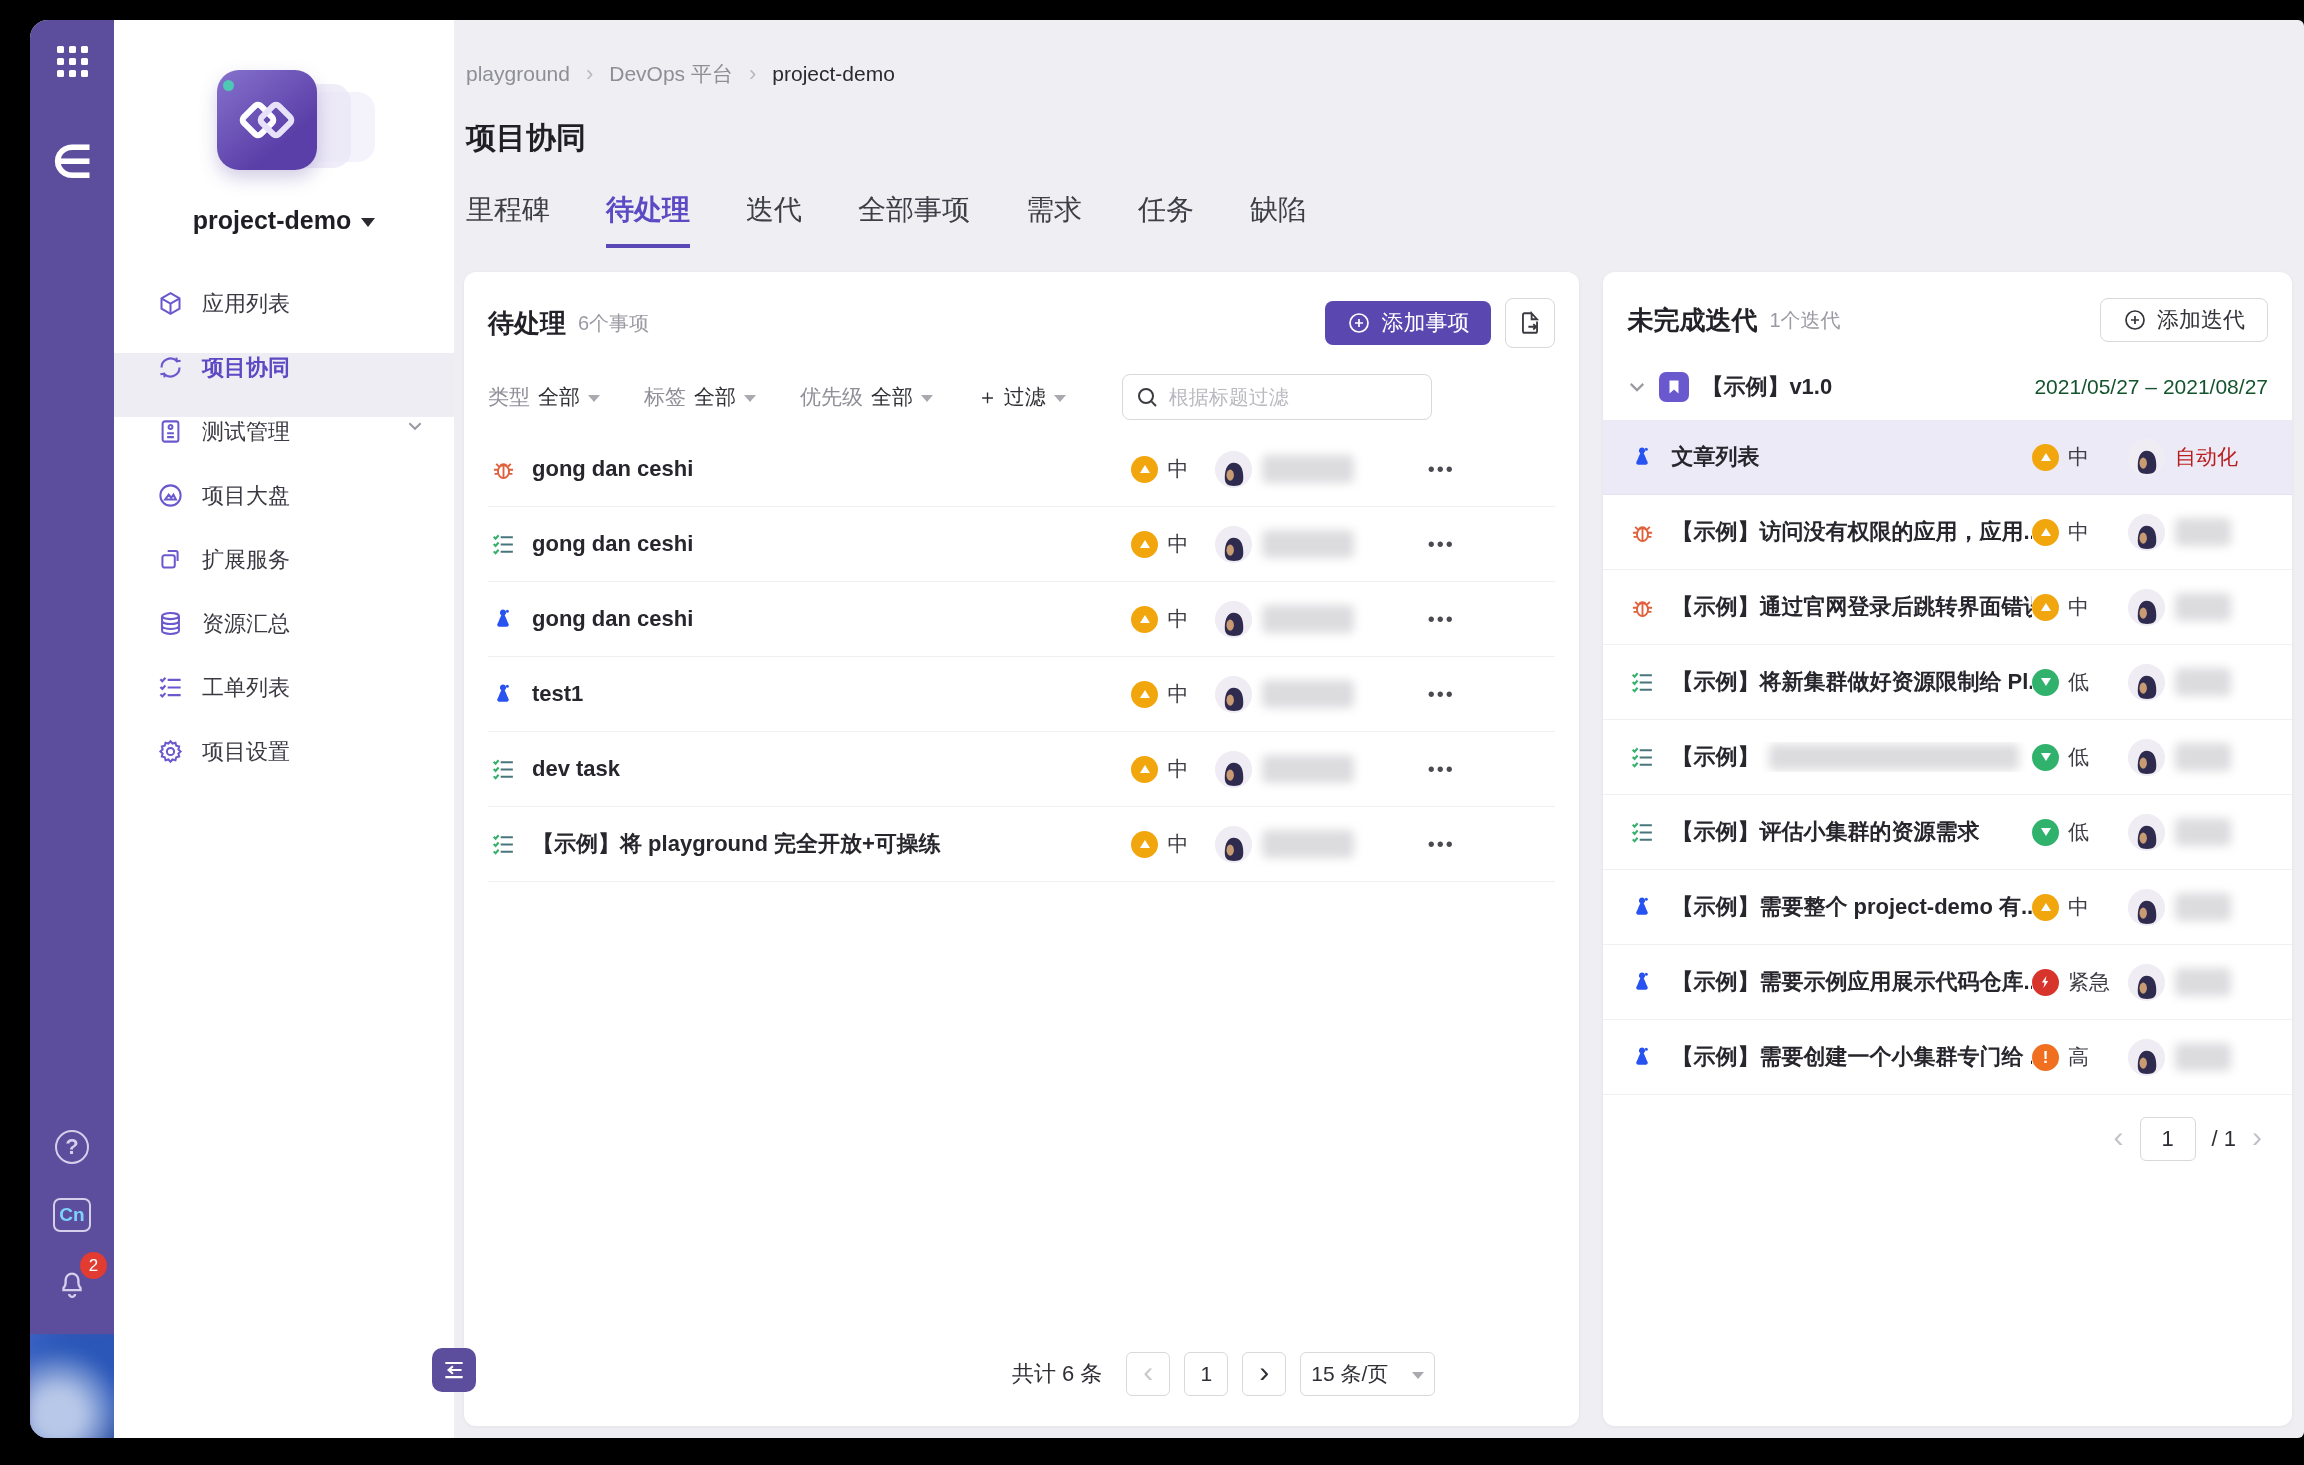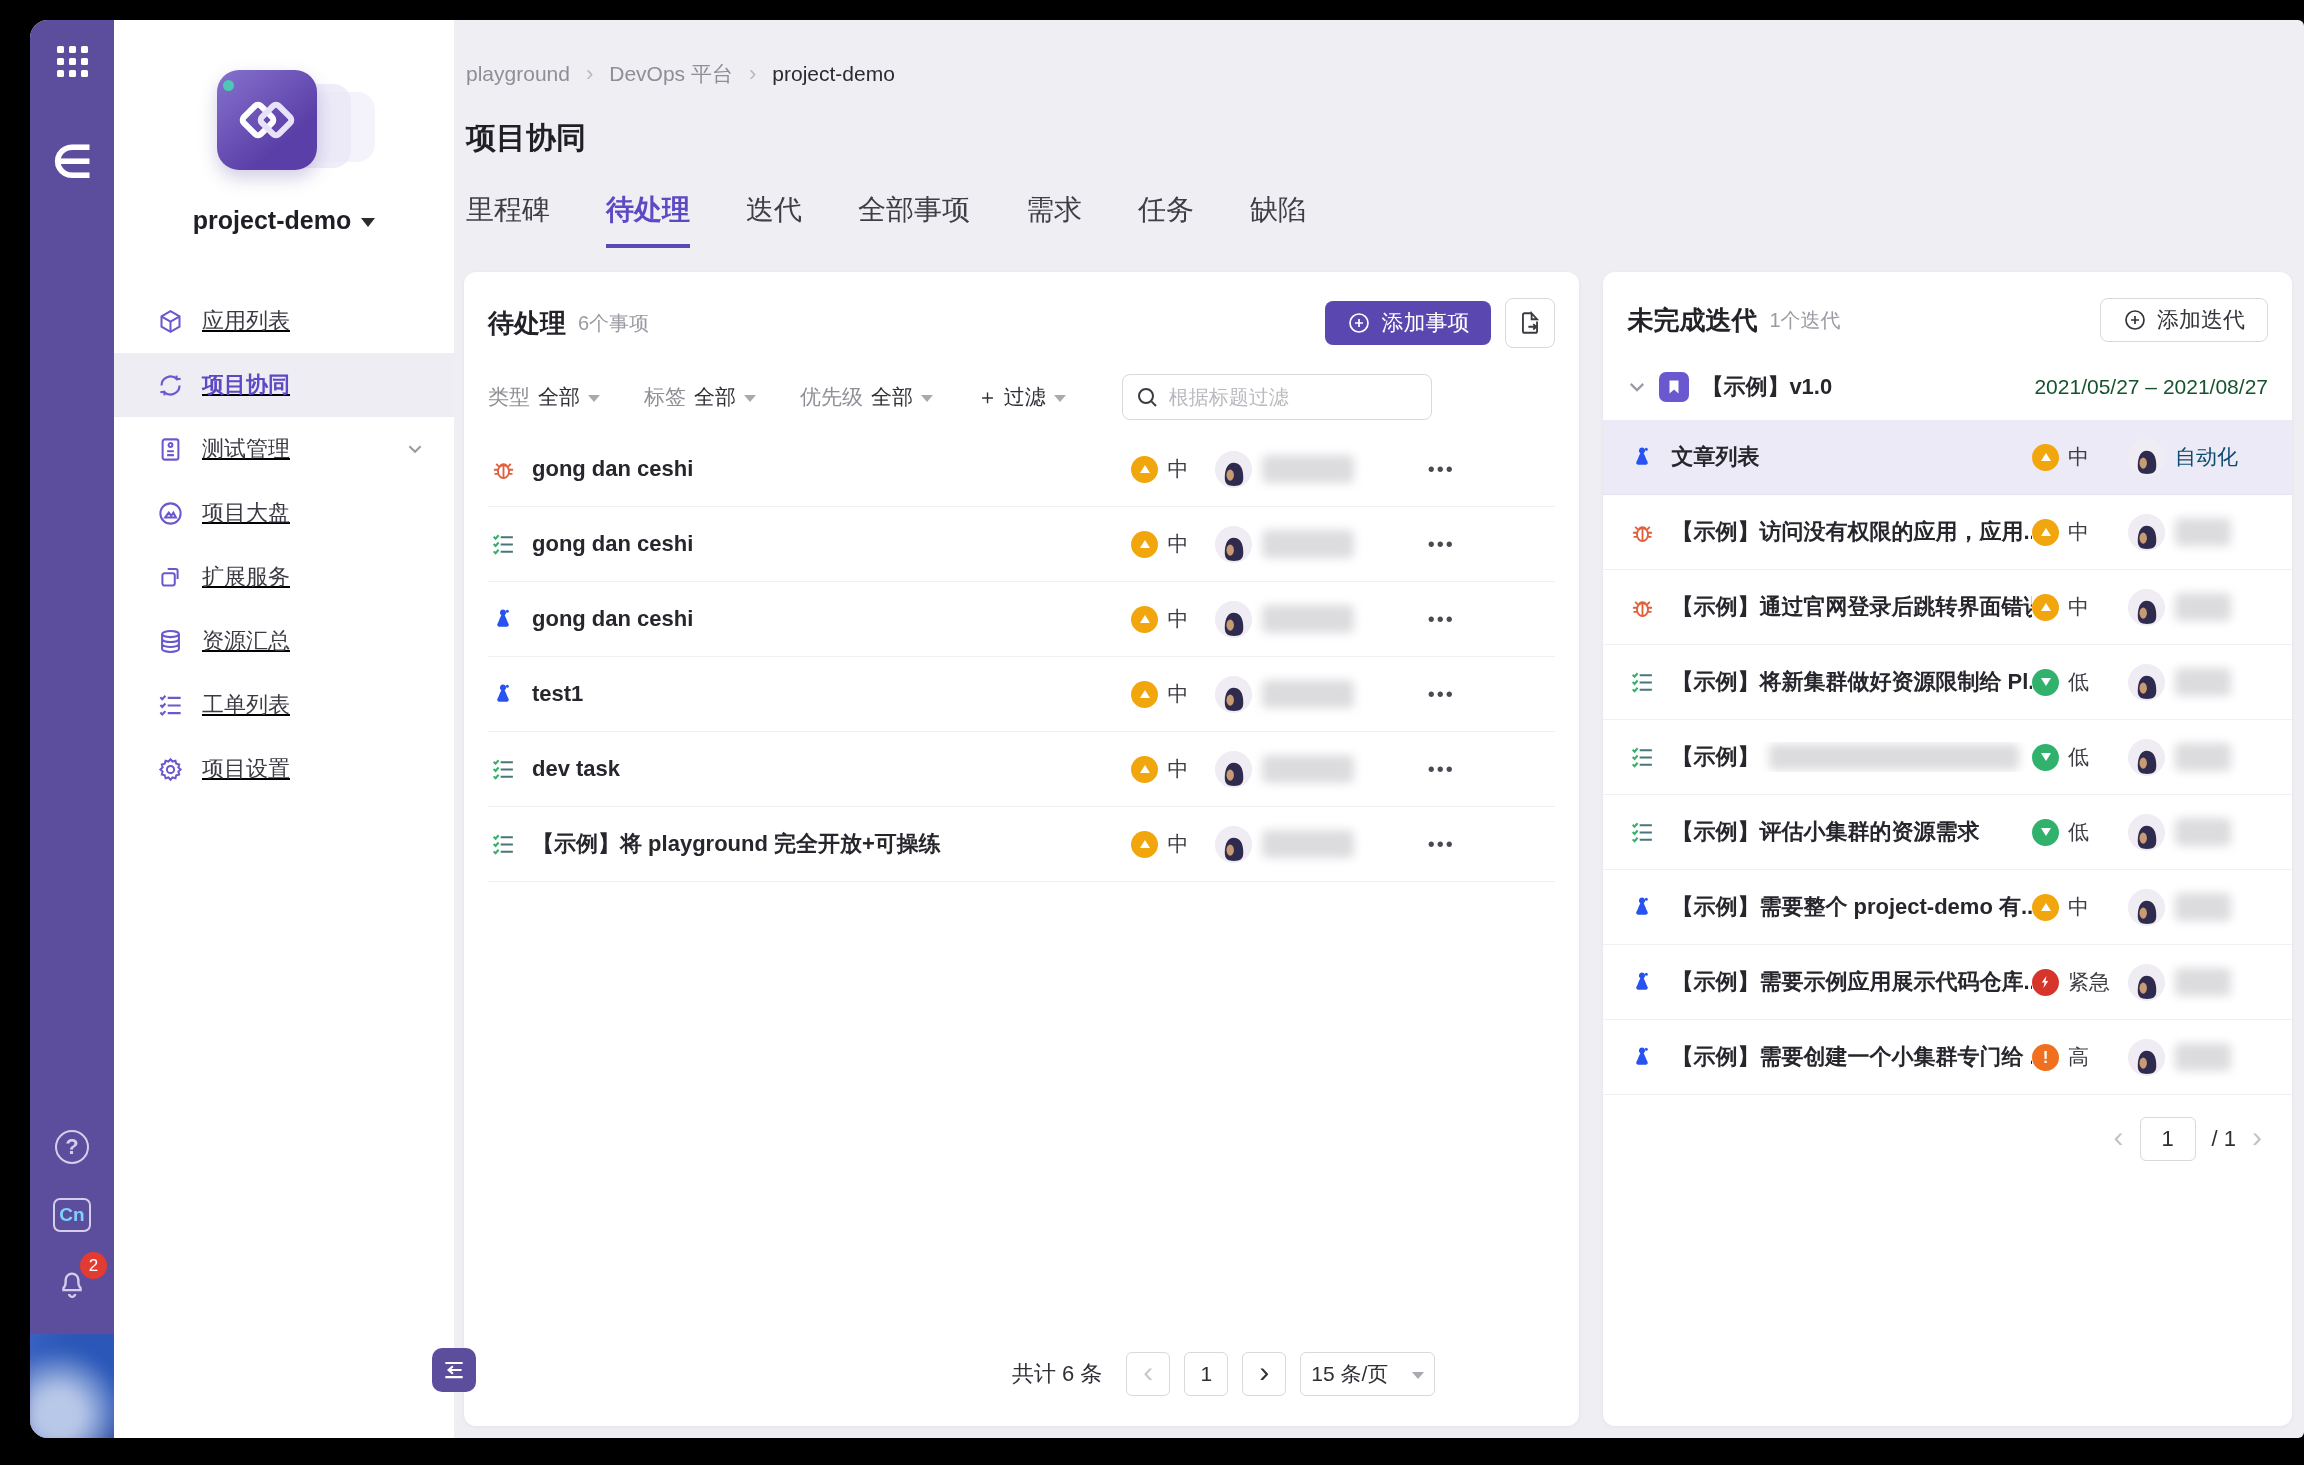--- a/index.html
+++ b/index.html
@@ -39,21 +39,21 @@
     background:linear-gradient(140deg,#8672cd 0%,#5b3fa8 70%); display:flex; align-items:center; justify-content:center;
     box-shadow:0 8px 18px rgba(80,60,150,.25); }
   .logo-cube .dia { width:30px; height:30px; border:6px solid #fff; border-radius:7px; transform:rotate(45deg); }
   .logo-cube .dia.d2 { margin-left:-12px; border-color:#e8e2f8; }
   .logo-dot { position:absolute; left:34px; top:18px; width:11px; height:11px; border-radius:50%; background:#4ec7b4; }
   .project-row { display:flex; align-items:center; justify-content:center; gap:10px; margin-top:16px; cursor:pointer; }
   .project-name { font-size:25px; font-weight:bold; color:#1e1e24; }
   .caret-down { width:0; height:0; border-left:7px solid transparent; border-right:7px solid transparent;
     border-top:9px solid #2a2a30; margin-top:3px; }
   .menu { margin-top:54px; display:flex; flex-direction:column; }
-  .menu-item { height:64px; display:flex; align-items:center; gap:18px; padding:0 30px 0 42px; cursor:pointer;text-decoration:underline; }
+  .menu-item { height:64px; display:flex; align-items:flex-start; gap:18px; padding:0 30px 0 42px; cursor:pointer; }
   .menu-item .mi-label { font-size:22px; color:#3a3a42; }
   .menu-item.selected { background:#efedf4; }
   .menu-item.selected .mi-label { color:#5c49c4; font-weight:bold; }
   .mi-icon { width:28px; height:28px; display:flex; align-items:center; justify-content:center; }
   .mi-chevron { margin-left:auto; }
   .collapse-btn { position:absolute; left:318px; bottom:46px; width:44px; height:44px; border-radius:10px;
     background:#5c4d9d; display:flex; align-items:center; justify-content:center; cursor:pointer; z-index:5; }
 
   
   .main { flex:1; display:flex; flex-direction:column; padding:40px 12px 12px 10px; min-width:0; }
@@ -107,21 +107,21 @@
   .prio-label { font-size:21px; color:#3c3c44; }
   .tri-up { width:0; height:0; border-left:5.5px solid transparent; border-right:5.5px solid transparent;
     border-bottom:8px solid #fff; }
   .tri-dn { width:0; height:0; border-left:5.5px solid transparent; border-right:5.5px solid transparent;
     border-top:8px solid #fff; }
   .bang { color:#fff; font-size:17px; font-weight:bold; line-height:1; }
   .assignee { display:flex; align-items:center; gap:10px; }
   .pend .assignee { width:200px; flex:0 0 200px; }
   .avatar { width:37px; height:37px; border-radius:50%; overflow:hidden; flex:0 0 37px; background:#efedf3; }
   .blur-chip { height:28px; border-radius:5px; background:#dcdcdf; filter:blur(5px); }
-  .assignee-name { font-size:21px; color:#0c4a6e; }
+  .assignee-name { font-size:21px; color:#b91c1c; }
   .more-btn { width:44px; text-align:center; color:#4a4a52; font-size:20px; letter-spacing:2px;
     cursor:pointer; flex:0 0 44px; margin-left:4px; margin-right:84px; }
 
   .pend-footer { margin-top:auto; display:flex; align-items:center; justify-content:flex-end;
     gap:14px; padding:18px 120px 10px 0; }
   .total-label { font-size:22px; color:#2f2f36; margin-right:10px; }
   .pg-box { min-width:44px; height:44px; border:1px solid #d8d8dd; border-radius:6px; background:#fff;
     display:flex; align-items:center; justify-content:center; font-size:21px; color:#2f2f36; cursor:pointer; padding:0 10px; }
   .pg-box.disabled { color:#c8c8cd; }
   .pg-chevron { font-size:30px; line-height:1; margin-top:-4px; }

